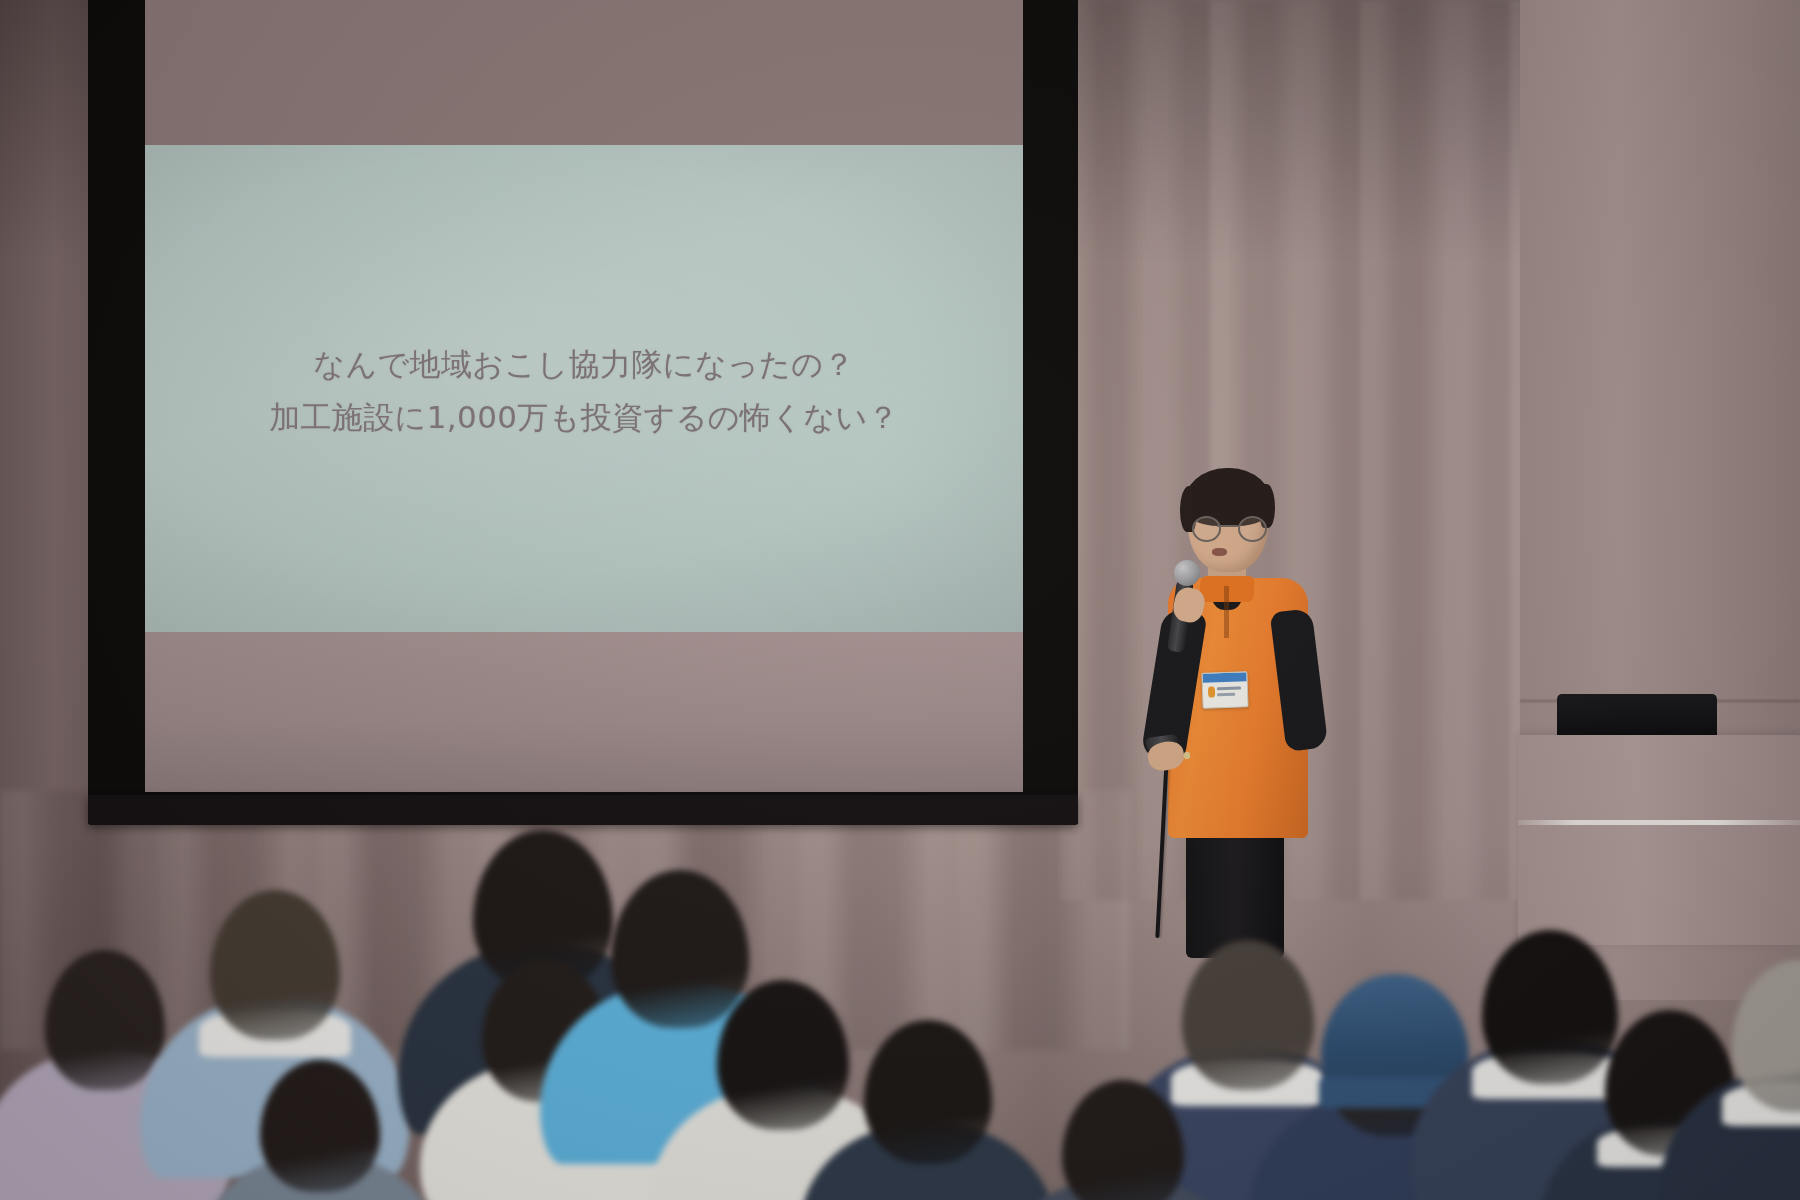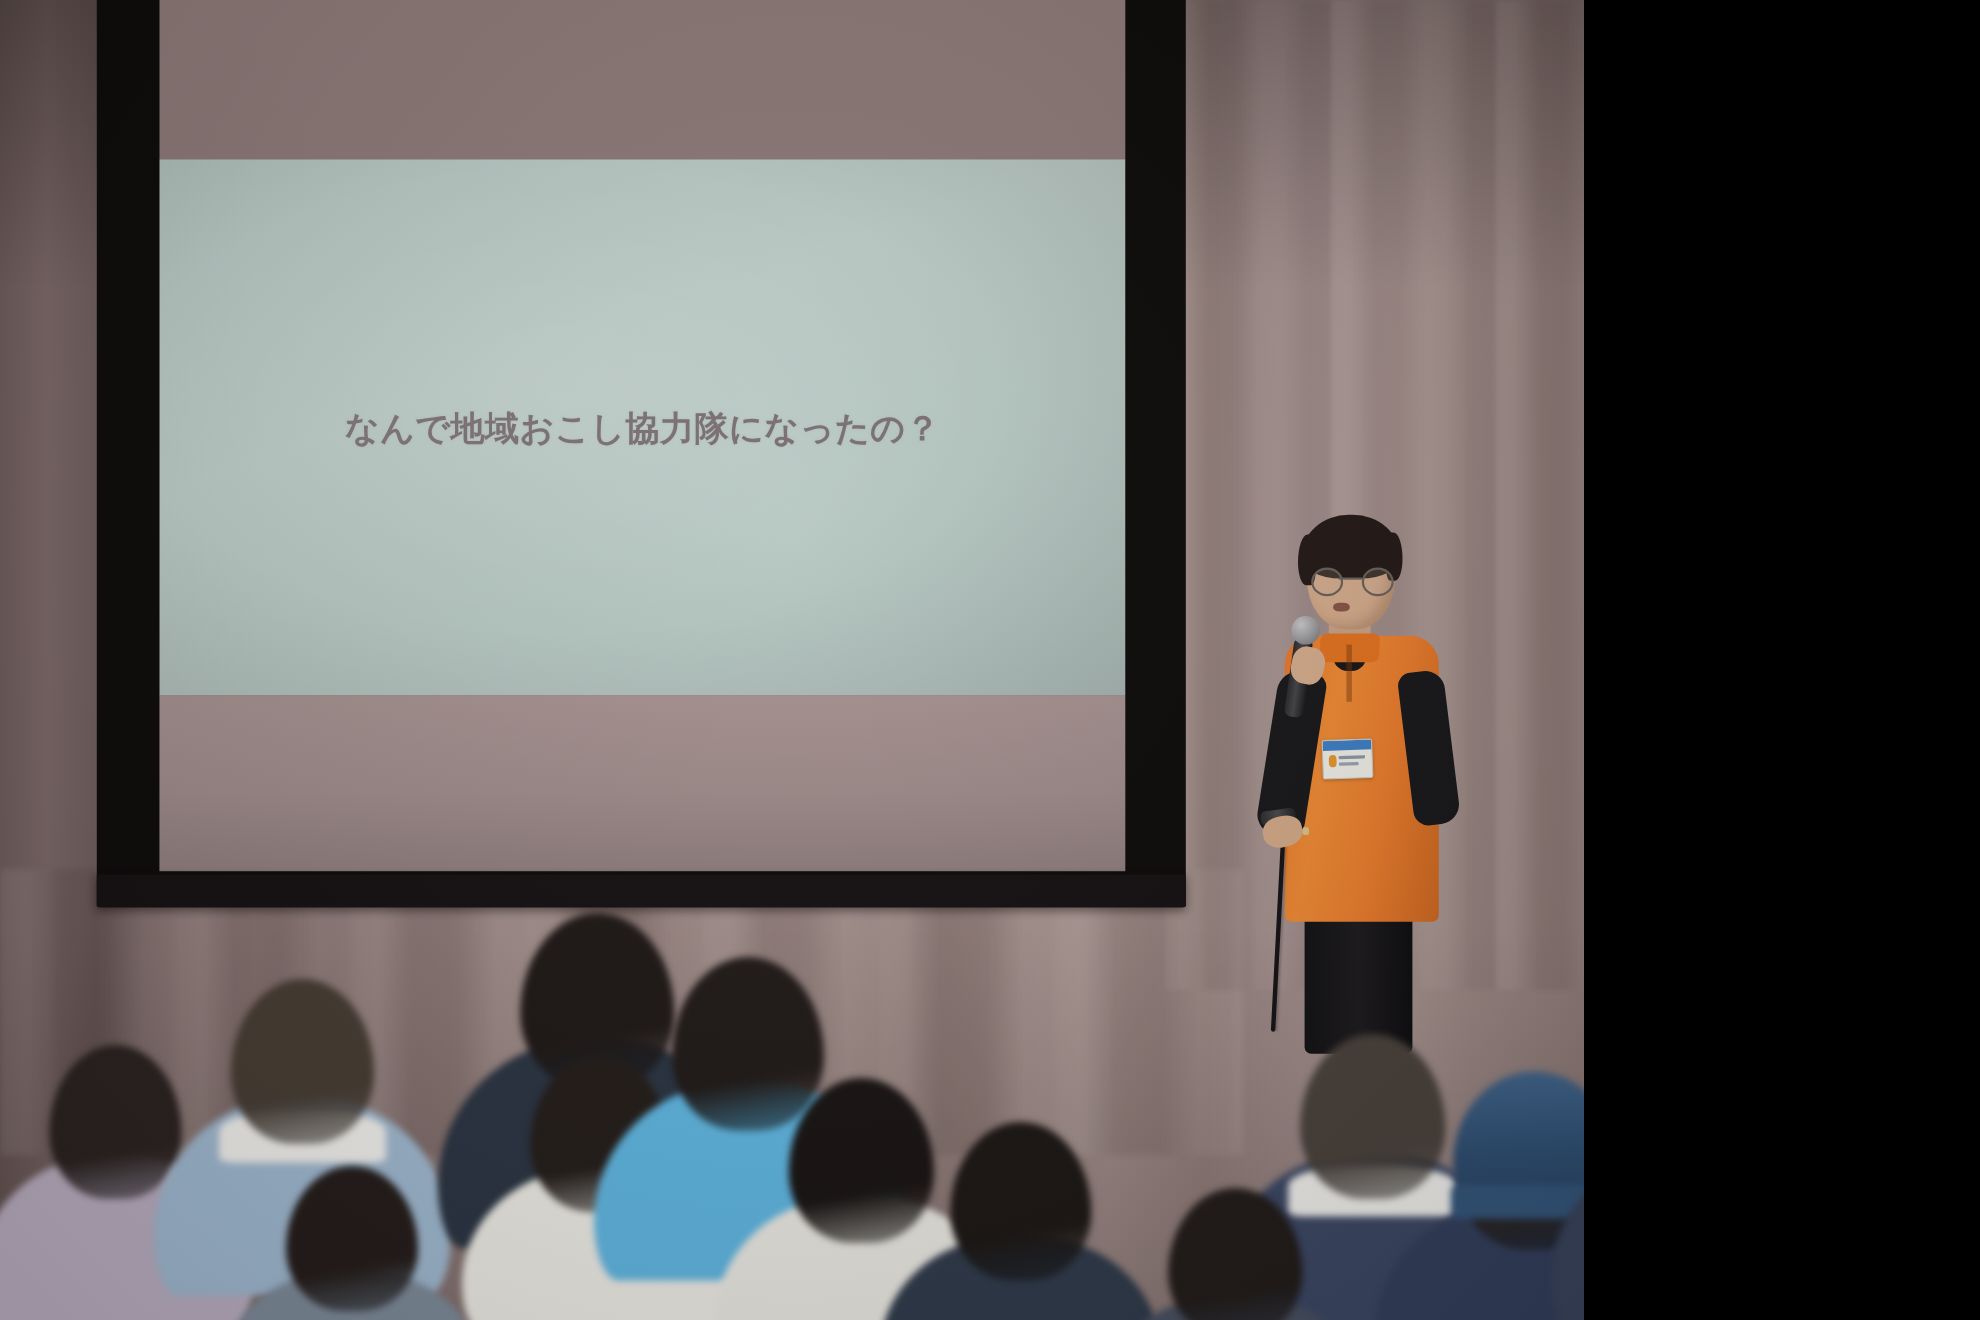--- a/index.html
+++ b/index.html
@@ -1,22 +1,21 @@
 <!DOCTYPE html>
 <html><head>
 <meta charset="utf-8">
 <title>Presentation Hall Photo</title>
 <style>
   html,body{margin:0;padding:0;background:#000;}
   body{font-family:"DejaVu Sans","Liberation Sans",sans-serif;}
 
   #stage{
-    position:relative;width:1440px;height:1200px;overflow:hidden;
+    position:relative;width:1800px;height:1200px;overflow:hidden;
     background:#7d6a68;
-    font-weight:bold;
   }
 
   
   .backdrop{
     position:absolute;inset:0;
     background:
       linear-gradient(90deg,
         #6f5d5c 0%, #7c6968 3%, #705e5d 6%,
         #85716f 11%, #917d7a 16%, #8a7674 21%,
         #96827f 26%, #9d8986 33%, #907c79 39%,
@@ -236,20 +235,21 @@
   <div class="folds"></div>
   <div class="folds2"></div>
   <div class="wallpanel"></div>
   <div class="wallseam"></div>
 
   <div class="screen-frame"></div>
   <div class="screen-inner">
     <div class="slide">
       <div class="slide-text">
         <div>なんで地域おこし協力隊になったの？</div>
+        <div>加工施設に1,000万も投資するの怖くない？</div>
       </div>
     </div>
     <div class="slide-lower"></div>
   </div>
   <div class="screen-bottom-bar"></div>
 
   <div class="lectern-monitor"></div>
   <div class="lectern-body"></div>
   <div class="lectern-edge"></div>
 

